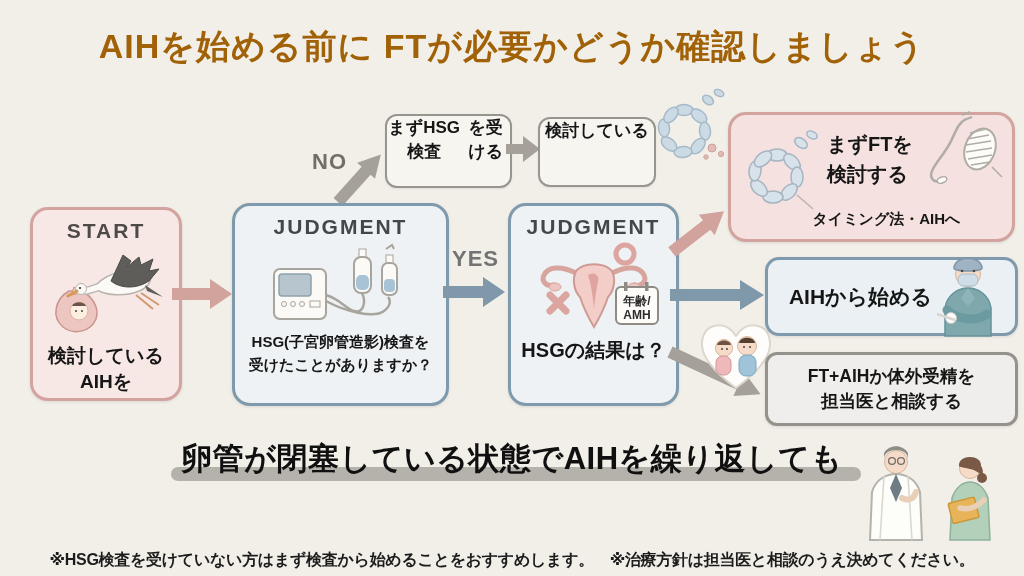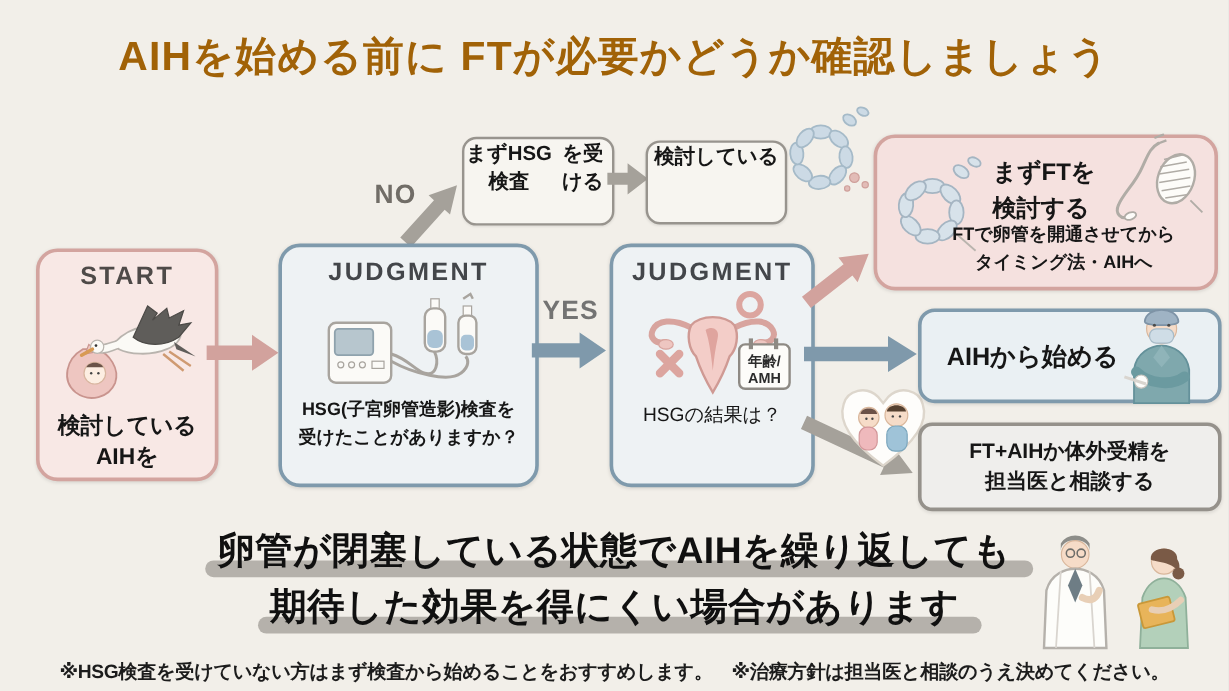--- a/index.html
+++ b/index.html
@@ -185,21 +185,21 @@
       <path d="M52,32 C60,23 80,23 88,32 C92,40 90,52 84,58 C80,70 76,78 70,88 C64,78 60,70 56,58 C50,52 48,40 52,32 Z" fill="#f3cdc8" stroke="#cf9a94" stroke-width="2"></path>
       <path d="M64,36 C70,32 76,36 74,43 C72,52 71,60 70,70 C69,60 68,52 66,43 Z" fill="#dfa49e"></path>
       <path d="M26,56 L42,72 M42,56 L26,72" stroke="#dca59f" stroke-width="7" stroke-linecap="round"></path>
       <circle cx="101" cy="15" r="9" stroke="#dca59f" stroke-width="5" fill="none"></circle>
       <rect x="92" y="48" width="42" height="37" rx="5" fill="#fdfcf9" stroke="#8e8a84" stroke-width="2"></rect>
       <rect x="100" y="43" width="3.5" height="9" fill="#8e8a84"></rect>
         <rect x="121" y="43" width="3.5" height="9" fill="#8e8a84"></rect>
       <text x="113" y="66" text-anchor="middle" font-size="12" font-weight="bold" fill="#2c2c2c">年齢/</text>
       <text x="113" y="80" text-anchor="middle" font-size="12" font-weight="bold" fill="#2c2c2c">AMH</text>
     </svg>
-    <div class="box-question" style="font-size:16px;font-weight:400;">HSGの結果は？</div>
+    <div class="box-question" style="font-size:20px;font-weight:700;">HSGの結果は？</div>
   </div>
 
   <svg class="abs arrow-pink" style="left:666px;top:196px;" width="70" height="64" viewBox="0 0 70 64">
     <g transform="translate(6,56) rotate(-38)">
         <polygon points="0,-6 44,-6 44,-13 66,0 44,13 44,6 0,6"></polygon>
       </g>
   </svg>
   <svg class="abs arrow-blue" style="left:670px;top:277px;" width="98" height="36" viewBox="0 0 98 36">
     <polygon points="0,12 70,12 70,3 94,18 70,33 70,24 0,24"></polygon>
   </svg>
@@ -245,21 +245,20 @@
     </div>
     <svg class="abs" style="right:4px;top:-4px;" width="104" height="86" viewBox="0 0 104 86">
       <ellipse cx="76" cy="38" rx="15" ry="21" transform="rotate(20 76 38)" fill="#fdfcf9" stroke="#b0aca6" stroke-width="2"></ellipse>
       <path d="M66,22 L82,18 M63,28 L85,24 M62,34 L87,30 M62,41 L88,37 M64,48 L88,44 M67,54 L86,51" stroke="#b0aca6" stroke-width="1.3"></path>
       <path d="M62,8 C54,12 52,20 48,28 C42,42 32,50 28,60 C25,67 30,72 36,70" stroke="#b0aca6" stroke-width="2.5" fill="none"></path>
       <ellipse cx="38" cy="69" rx="5" ry="3" transform="rotate(-20 38 69)" fill="#fdfcf9" stroke="#b0aca6" stroke-width="1.5"></ellipse>
       <path d="M58,4 L66,1 M60,9 L68,6" stroke="#b0aca6" stroke-width="2"></path>
       <path d="M88,56 L98,66" stroke="#b0aca6" stroke-width="1.5"></path>
     </svg>
     <div class="ft-sub">
-      <div>FTで卵管を開通させてから</div>
       <div>タイミング法・AIHへ</div>
     </div>
   </div>
 
   <div class="aih-box" style="left:765px;top:257px;width:247px;height:73px;">
     <div class="txt">AIHから始める</div>
     <svg class="abs" style="right:4px;top:-12px;" width="86" height="92" viewBox="0 0 86 92">
       <path d="M20,60 C22,46 34,40 43,40 C52,40 64,46 66,60 L66,88 L20,88 Z" fill="#7fa8ad" stroke="#64919a" stroke-width="1.5"></path>
       <path d="M43,40 L36,50 L43,58 L50,50 Z" fill="#8fb4b9"></path>
       <circle cx="43" cy="26" r="12.5" fill="#f6dcc8" stroke="#d9b79c"></circle>
@@ -273,21 +272,20 @@
     </svg>
   </div>
 
   <div class="consult-box" style="left:765px;top:352px;width:247px;height:68px;">
     <div>FT+AIHか体外受精を</div>
     <div>担当医と相談する</div>
   </div>
 
   <div class="message">
     <div><span class="line">卵管が閉塞している状態でAIHを繰り返しても</span></div>
-    <div><span class="line">期待した効果を得にくい場合があります</span></div>
   </div>
 
   <svg class="abs" style="left:858px;top:436px;" width="158" height="116" viewBox="0 0 158 116">
     <circle cx="38" cy="26" r="11.5" fill="#f6dcc8" stroke="#d9b79c"></circle>
     <path d="M26,23 C26,11 50,11 50,23 L50,17 C45,8 31,8 26,17 Z" fill="#8d8d89"></path>
     <circle cx="34" cy="25" r="3.4" fill="none" stroke="#6e6e6a" stroke-width="1.3"></circle>
     <circle cx="43" cy="25" r="3.4" fill="none" stroke="#6e6e6a" stroke-width="1.3"></circle>
     <path d="M14,56 C18,42 30,38 38,38 C46,38 58,42 62,56 L64,104 L12,104 Z" fill="#fdfdfa" stroke="#b5b1ab" stroke-width="2"></path>
     <path d="M38,38 L32,52 L38,66 L44,52 Z" fill="#6e7d85"></path>
     <path d="M26,40 L22,104 M50,40 L54,104" stroke="#d9d5cf" stroke-width="1.5"></path>

